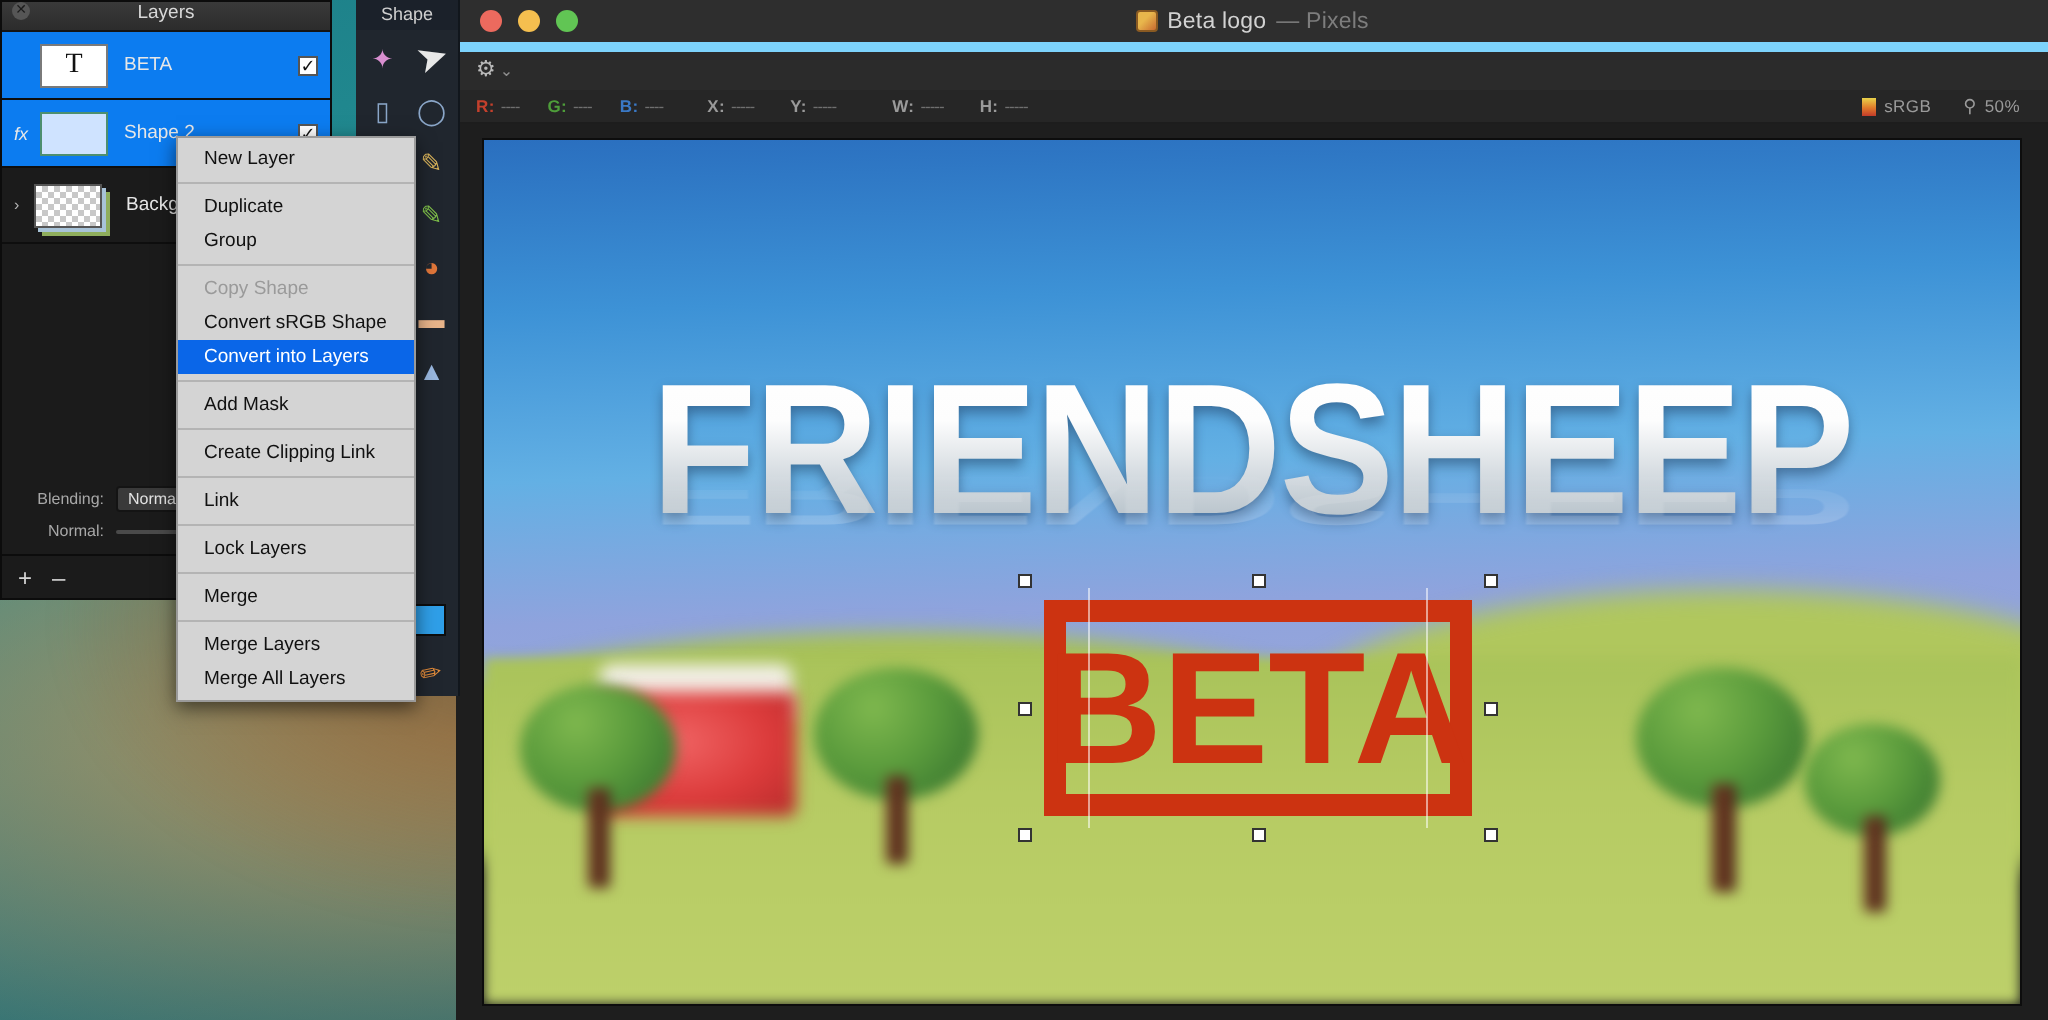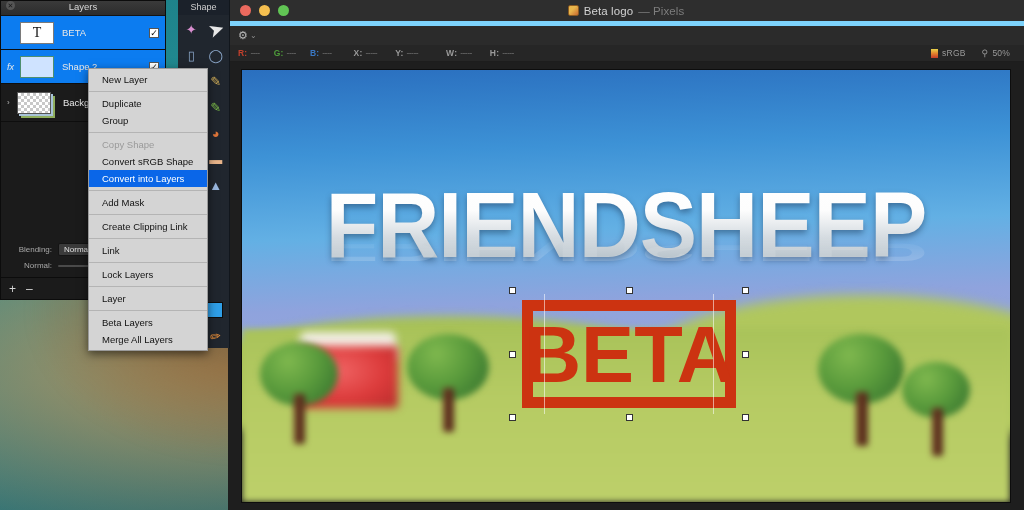--- a/index.html
+++ b/index.html
@@ -500,17 +500,17 @@
   <div class="menu-item hl">Convert into Layers</div>
   <div class="menu-sep"></div>
   <div class="menu-item">Add Mask</div>
   <div class="menu-sep"></div>
   <div class="menu-item">Create Clipping Link</div>
   <div class="menu-sep"></div>
   <div class="menu-item">Link</div>
   <div class="menu-sep"></div>
   <div class="menu-item">Lock Layers</div>
   <div class="menu-sep"></div>
-  <div class="menu-item">Layer</div>
-  <div class="menu-sep"></div>
-  <div class="menu-item">Beta Layers</div>
+  <div class="menu-item">Merge</div>
+  <div class="menu-sep"></div>
+  <div class="menu-item">Merge Layers</div>
   <div class="menu-item">Merge All Layers</div>
 </div>
 
 </body></html>

